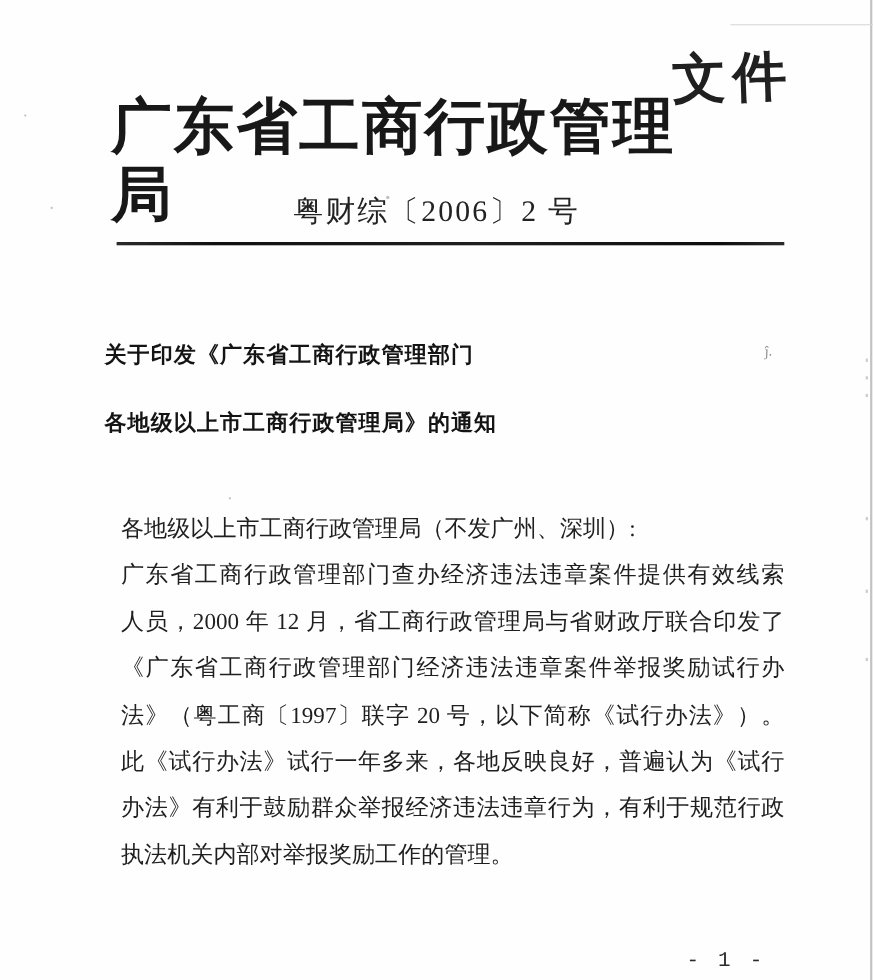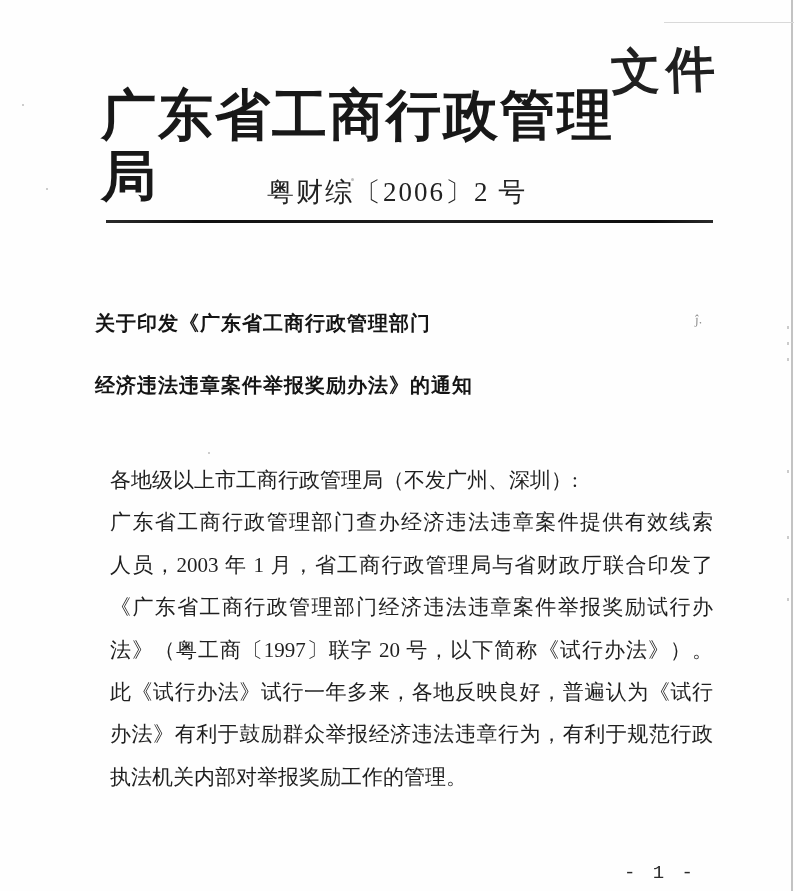--- a/index.html
+++ b/index.html
@@ -93,27 +93,27 @@
   <div class="pen-mark">ĵ.</div>
 
   <div class="org2">广东省工商行政管理局</div>
   <div class="wenjian">文件</div>
 
   <div class="doc-number">粤财综〔2006〕2 号</div>
   <div class="rule"></div>
 
   <div class="title">
     <div>关于印发《广东省工商行政管理部门</div>
-    <div>经济违法违章案件举报奖励办法》的通知</div>
+    <div>各地级以上市工商行政管理局》的通知</div>
   </div>
 
   <div class="body-block">
     <div class="bline">各地级以上市工商行政管理局（不发广州、深圳）:</div>
     <div class="bline justify">广东省工商行政管理部门查办经济违法违章案件提供有效线索</div>
-    <div class="bline justify">人员，2003 年 1 月，省工商行政管理局与省财政厅联合印发了</div>
+    <div class="bline justify">人员，2000 年 12 月，省工商行政管理局与省财政厅联合印发了</div>
     <div class="bline justify">《广东省工商行政管理部门经济违法违章案件举报奖励试行办</div>
     <div class="bline justify">法》（粤工商〔1997〕联字 20 号，以下简称《试行办法》）。</div>
     <div class="bline justify">此《试行办法》试行一年多来，各地反映良好，普遍认为《试行</div>
     <div class="bline justify">办法》有利于鼓励群众举报经济违法违章行为，有利于规范行政</div>
     <div class="bline">执法机关内部对举报奖励工作的管理。</div>
   </div>
 
   <div class="page-number">- 1 -</div>
 
 </div>

